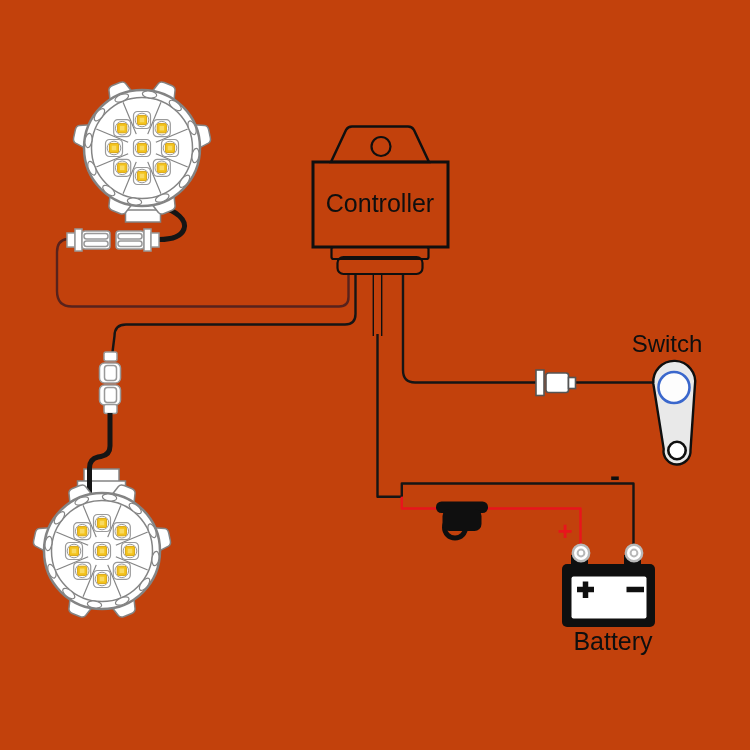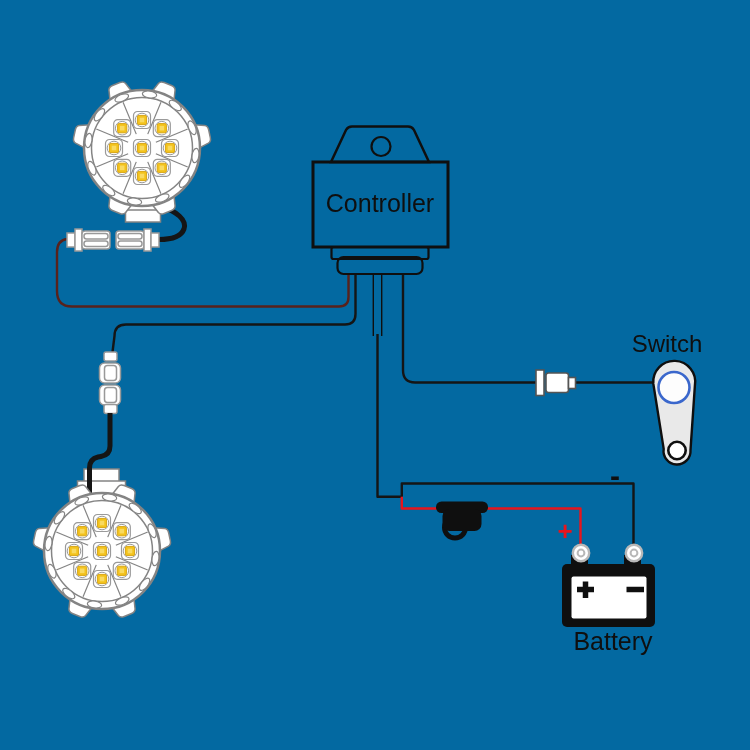--- a/index.html
+++ b/index.html
@@ -1,16 +1,16 @@
 <!DOCTYPE html>
 <html style="--wire-black: #151515; --wire-red: #e8151c; --wire-darkred: #58221c; --fixture: #848484; --led-outline: #9a9a9a; --led-yellow: #f3c31d; --led-yellow-light: #f9da60; --led-yellow-dark: #d8a513; --switch-fill: #e9e9e9; --switch-blue: #3a67cc; --connector: #999999; --connector-dark: #555555; --ring-terminal: #b8b8b8; --ink: #0f0f0f;"><head>
 <meta charset="utf-8">
 <style>
   html,body{margin:0;padding:0;background:#ffffff;}
-  .stage{position:relative;width:750px;height:750px;background:#0369a1;overflow:hidden;
+  .stage{position:relative;width:750px;height:750px;background:#c2410c;overflow:hidden;
          font-family:"Liberation Sans", sans-serif;}
   svg{position:absolute;left:0;top:0;}
   
   .wire{fill:none;stroke-linejoin:round;stroke-linecap:butt;}
   .w-blk{stroke:var(--wire-black);stroke-width:2.4;}
   .w-blk-thick{stroke:var(--wire-black);stroke-width:5;}
   .w-red{stroke:var(--wire-red);stroke-width:2.4;}
   .w-dred{stroke:var(--wire-darkred);stroke-width:2.4;}
   .fix{stroke:var(--fixture);fill:#ffffff;}
   .fix-thin{stroke:var(--fixture);fill:none;}

